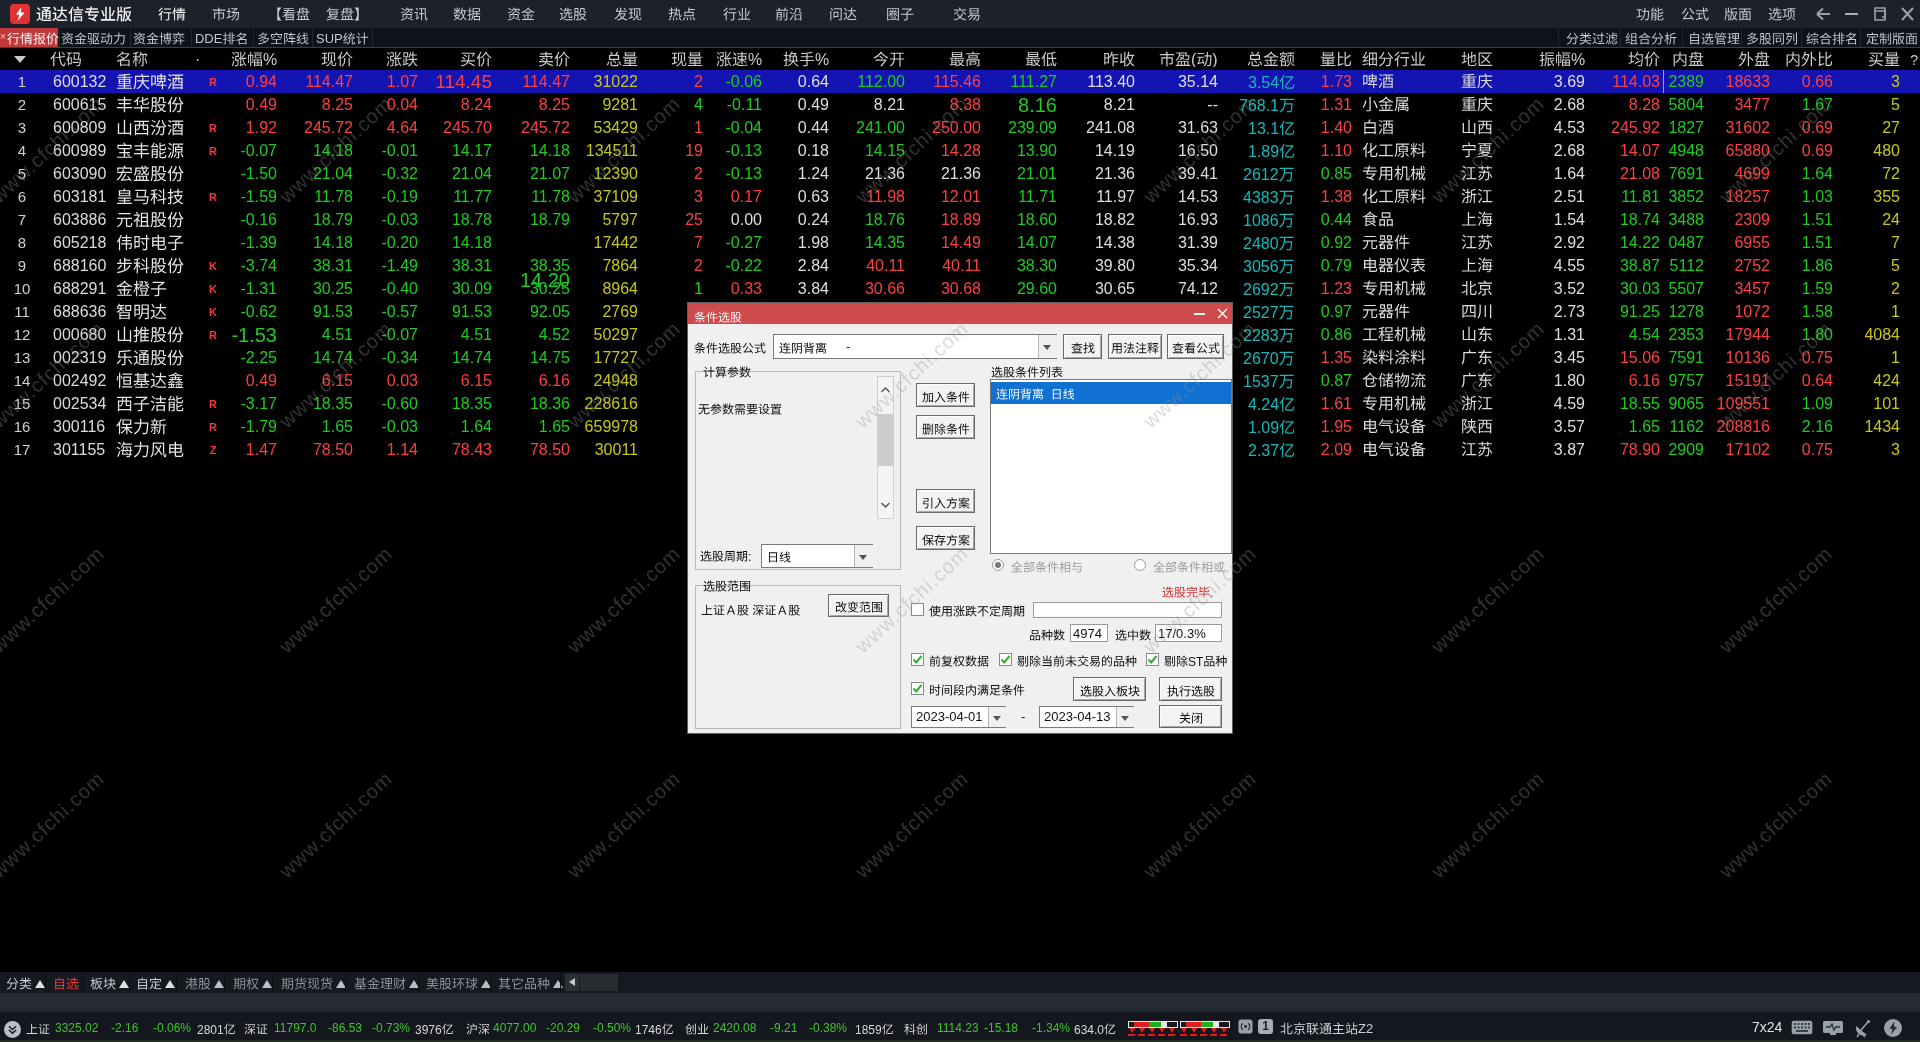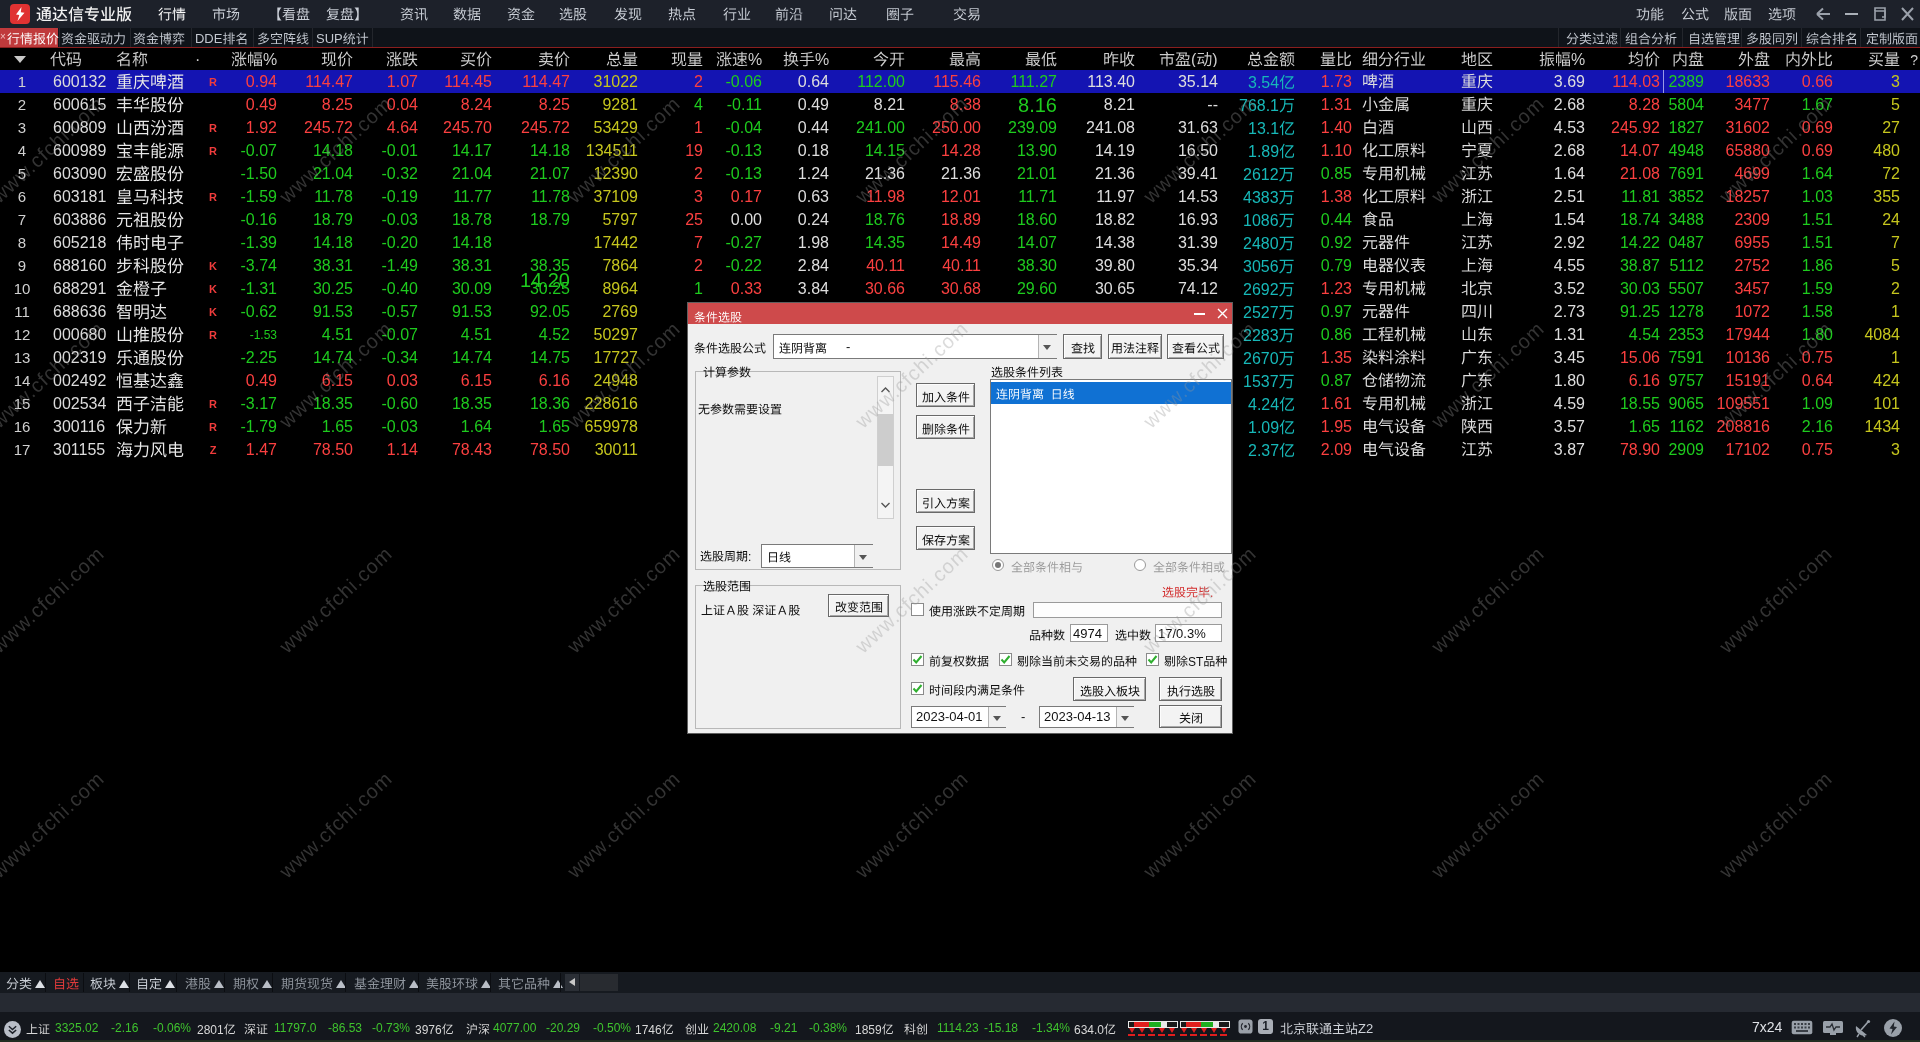--- a/index.html
+++ b/index.html
@@ -579,21 +579,21 @@
 <div style="position:absolute;left:116px;top:73px;"><svg style="" width="68.0" height="17" viewBox="0 -880 4000 1000" fill="#e8e8e8">
       <use href="#g102r" x="0"></use>
       <use href="#g103r" x="1000"></use>
       <use href="#g104r" x="2000"></use>
       <use href="#g105r" x="3000"></use>
     </svg></div>
 <div style="position:absolute;top:77px;font-size:11px;line-height:11px;color:#f03c3c;white-space:pre;font-weight:bold;left:206px;width:14px;text-align:center;">R</div>
 <div style="position:absolute;top:74px;font-size:16px;line-height:16px;color:#fb4040;white-space:pre;right:1643px;text-align:right;">0.94</div>
 <div style="position:absolute;top:74px;font-size:16px;line-height:16px;color:#fb4040;white-space:pre;right:1567px;text-align:right;">114.47</div>
 <div style="position:absolute;top:74px;font-size:16px;line-height:16px;color:#fb4040;white-space:pre;right:1502px;text-align:right;">1.07</div>
-<div style="position:absolute;top:74px;font-size:16px;line-height:16px;color:#fb4040;white-space:pre;right:1428px;text-align:right;">114.45</div>
+<div style="position:absolute;top:74px;font-size:19px;line-height:16px;color:#fb4040;white-space:pre;right:1428px;text-align:right;">114.45</div>
 <div style="position:absolute;top:74px;font-size:16px;line-height:16px;color:#fb4040;white-space:pre;right:1350px;text-align:right;">114.47</div>
 <div style="position:absolute;top:74px;font-size:16px;line-height:16px;color:#c6c61e;white-space:pre;right:1282px;text-align:right;">31022</div>
 <div style="position:absolute;top:74px;font-size:16px;line-height:16px;color:#fb4040;white-space:pre;right:1217px;text-align:right;">2</div>
 <div style="position:absolute;top:74px;font-size:16px;line-height:16px;color:#1ecb1e;white-space:pre;right:1158px;text-align:right;">-0.06</div>
 <div style="position:absolute;top:74px;font-size:16px;line-height:16px;color:#dedede;white-space:pre;right:1091px;text-align:right;">0.64</div>
 <div style="position:absolute;top:74px;font-size:16px;line-height:16px;color:#1ecb1e;white-space:pre;right:1015px;text-align:right;">112.00</div>
 <div style="position:absolute;top:74px;font-size:16px;line-height:16px;color:#fb4040;white-space:pre;right:939px;text-align:right;">115.46</div>
 <div style="position:absolute;top:74px;font-size:16px;line-height:16px;color:#1ecb1e;white-space:pre;right:863px;text-align:right;">111.27</div>
 <div style="position:absolute;top:74px;font-size:16px;line-height:16px;color:#dedede;white-space:pre;right:785px;text-align:right;">113.40</div>
 <div style="position:absolute;top:74px;font-size:16px;line-height:16px;color:#dedede;white-space:pre;right:702px;text-align:right;">35.14</div>
@@ -1037,21 +1037,21 @@
 <div style="position:absolute;top:304px;font-size:16px;line-height:16px;color:#c6c61e;white-space:pre;right:20px;text-align:right;">1</div>
 <div style="position:absolute;top:327px;font-size:15px;line-height:15px;color:#d0d0d0;white-space:pre;left:0px;width:44px;text-align:center;">12</div>
 <div style="position:absolute;top:327px;font-size:16px;line-height:16px;color:#dcdcdc;white-space:pre;left:53px;">000680</div>
 <div style="position:absolute;left:116px;top:326px;"><svg style="" width="68.0" height="17" viewBox="0 -880 4000 1000" fill="#e8e8e8">
       <use href="#g113r" x="0"></use>
       <use href="#g159r" x="1000"></use>
       <use href="#g21r" x="2000"></use>
       <use href="#g109r" x="3000"></use>
     </svg></div>
 <div style="position:absolute;top:330px;font-size:11px;line-height:11px;color:#f03c3c;white-space:pre;font-weight:bold;left:206px;width:14px;text-align:center;">R</div>
-<div style="position:absolute;top:327px;font-size:12px;line-height:16px;color:#1ecb1e;white-space:pre;right:1643px;">-1.53</div>
+<div style="position:absolute;top:327px;font-size:20px;line-height:16px;color:#1ecb1e;white-space:pre;right:1643px;">-1.53</div>
 <div style="position:absolute;top:327px;font-size:16px;line-height:16px;color:#1ecb1e;white-space:pre;right:1567px;text-align:right;">4.51</div>
 <div style="position:absolute;top:327px;font-size:16px;line-height:16px;color:#1ecb1e;white-space:pre;right:1502px;text-align:right;">-0.07</div>
 <div style="position:absolute;top:327px;font-size:16px;line-height:16px;color:#1ecb1e;white-space:pre;right:1428px;text-align:right;">4.51</div>
 <div style="position:absolute;top:327px;font-size:16px;line-height:16px;color:#1ecb1e;white-space:pre;right:1350px;text-align:right;">4.52</div>
 <div style="position:absolute;top:327px;font-size:16px;line-height:16px;color:#c6c61e;white-space:pre;right:1282px;text-align:right;">50297</div>
 <div style="position:absolute;left:1243.4px;top:327px;"><svg style="" width="51.6" height="16" viewBox="0 -880 3225 1000" fill="#17b8b8">
       <text x="0" y="0" font-family="Liberation Sans" font-size="1000">2283</text>
       <use href="#g110r" x="2225"></use>
     </svg></div>
 <div style="position:absolute;top:327px;font-size:16px;line-height:16px;color:#1ecb1e;white-space:pre;right:568px;text-align:right;">0.86</div>

